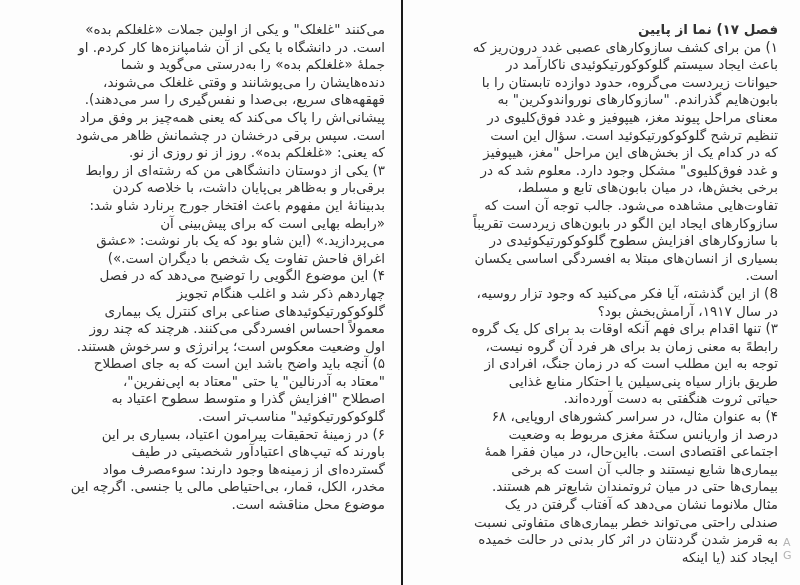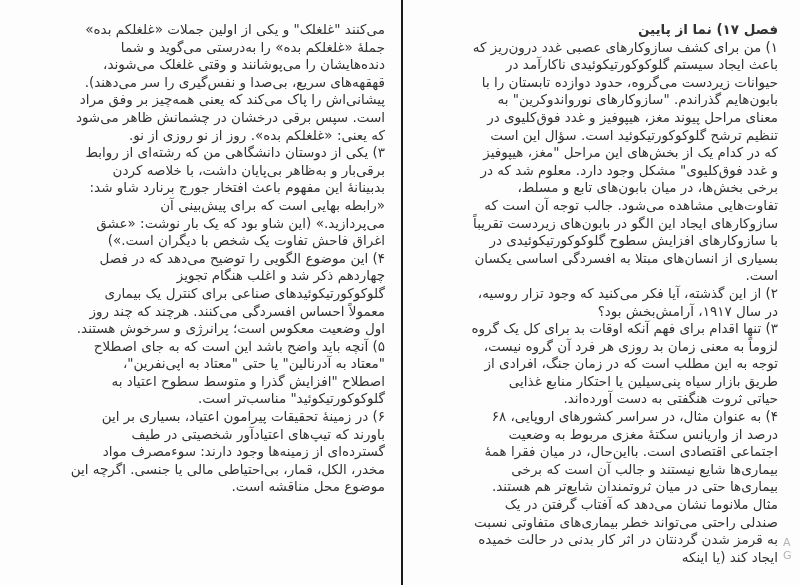--- a/index.html
+++ b/index.html
@@ -64,20 +64,21 @@
   }
 </style>
 </head>
 <body>
 
 <div class="spread">
 
   <div class="page page-left">
     <div class="textcol textcol-left" id="left-col">
         <div class="line">می‌کنند "غلغلک" و یکی از اولین جملات «غلغلکم بده»</div>
+        <div class="line">است. در دانشگاه با یکی از آن شامپانزه‌ها کار کردم. او</div>
         <div class="line">جملهٔ «غلغلکم بده» را به‌درستی می‌گوید و شما</div>
         <div class="line">دنده‌هایشان را می‌پوشانند و وقتی غلغلک می‌شوند،</div>
         <div class="line">قهقهه‌های سریع، بی‌صدا و نفس‌گیری را سر می‌دهند).</div>
         <div class="line">پیشانی‌اش را پاک می‌کند که یعنی همه‌چیز بر وفق مراد</div>
         <div class="line">است. سپس برقی درخشان در چشمانش ظاهر می‌شود</div>
         <div class="line">که یعنی: «غلغلکم بده». روز از نو روزی از نو.</div>
         <div class="line">۳) یکی از دوستان دانشگاهی من که رشته‌ای از روابط</div>
         <div class="line">برقی‌بار و به‌ظاهر بی‌پایان داشت، با خلاصه کردن</div>
         <div class="line">بدبینانهٔ این مفهوم باعث افتخار جورج برنارد شاو شد:</div>
         <div class="line">«رابطه بهایی است که برای پیش‌بینی آن</div>
@@ -113,24 +114,24 @@
           <div class="line">معنای مراحل پیوند مغز، هیپوفیز و غدد فوق‌کلیوی در</div>
           <div class="line">تنظیم ترشح گلوکوکورتیکوئید است. سؤال این است</div>
           <div class="line">که در کدام یک از بخش‌های این مراحل "مغز، هیپوفیز</div>
           <div class="line">و غدد فوق‌کلیوی" مشکل وجود دارد. معلوم شد که در</div>
           <div class="line">برخی بخش‌ها، در میان بابون‌های تابع و مسلط،</div>
           <div class="line">تفاوت‌هایی مشاهده می‌شود. جالب توجه آن است که</div>
           <div class="line">سازوکارهای ایجاد این الگو در بابون‌های زیردست تقریباً</div>
           <div class="line">با سازوکارهای افزایش سطوح گلوکوکورتیکوئیدی در</div>
           <div class="line">بسیاری از انسان‌های مبتلا به افسردگی اساسی یکسان</div>
           <div class="line">است.</div>
-          <div class="line">۲) از این گذشته، آیا فکر می‌کنید که وجود تزار روسیه،</div>
+          <div class="line">8) از این گذشته، آیا فکر می‌کنید که وجود تزار روسیه،</div>
           <div class="line">در سال ۱۹۱۷، آرامش‌بخش بود؟</div>
           <div class="line">۳) تنها اقدام برای فهم آنکه اوقات بد برای کل یک گروه</div>
-          <div class="line">لزوماً به معنی زمان بد روزی هر فرد آن گروه نیست،</div>
+          <div class="line">رابطهً به معنی زمان بد برای هر فرد آن گروه نیست،</div>
           <div class="line">توجه به این مطلب است که در زمان جنگ، افرادی از</div>
           <div class="line">طریق بازار سیاه پنی‌سیلین یا احتکار منابع غذایی</div>
           <div class="line">حیاتی ثروت هنگفتی به دست آورده‌اند.</div>
           <div class="line">۴) به عنوان مثال، در سراسر کشورهای اروپایی، ۶۸</div>
           <div class="line">درصد از واریانس سکتهٔ مغزی مربوط به وضعیت</div>
           <div class="line">اجتماعی اقتصادی است. بااین‌حال، در میان فقرا همهٔ</div>
           <div class="line">بیماری‌ها شایع نیستند و جالب آن است که برخی</div>
           <div class="line">بیماری‌ها حتی در میان ثروتمندان شایع‌تر هم هستند.</div>
           <div class="line">مثال ملانوما نشان می‌دهد که آفتاب گرفتن در یک</div>
           <div class="line">صندلی راحتی می‌تواند خطر بیماری‌های متفاوتی نسبت</div>

